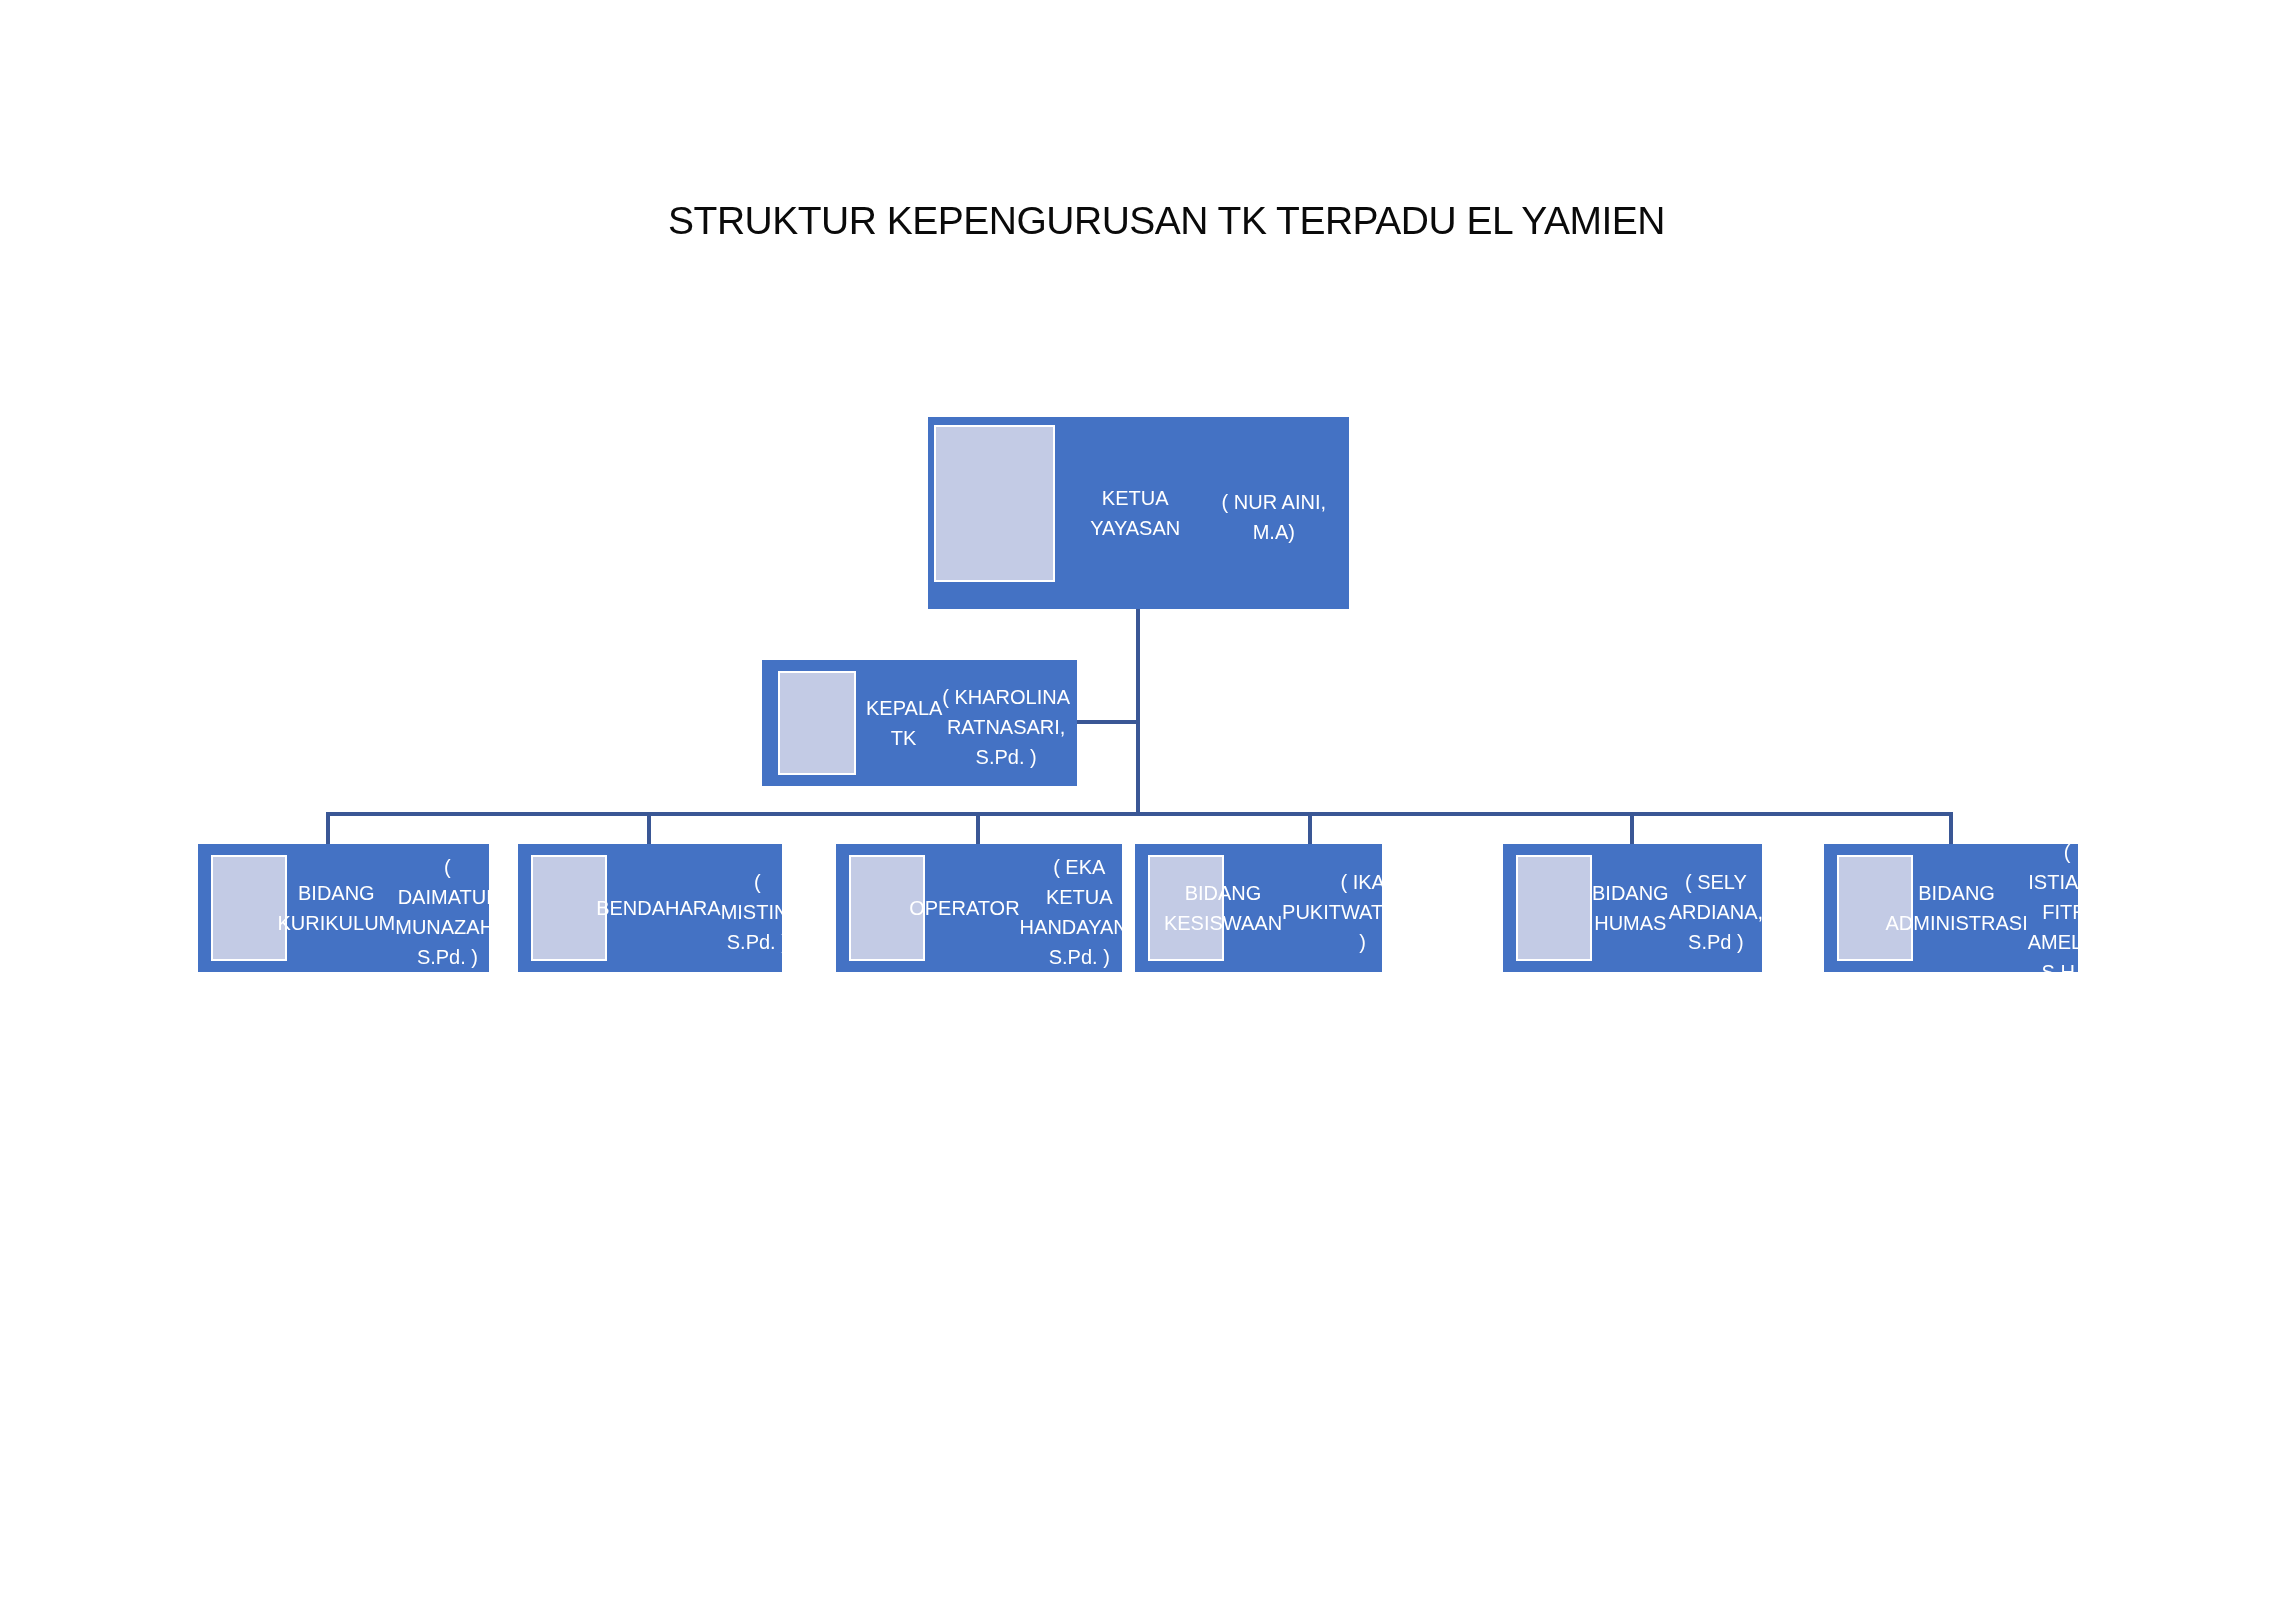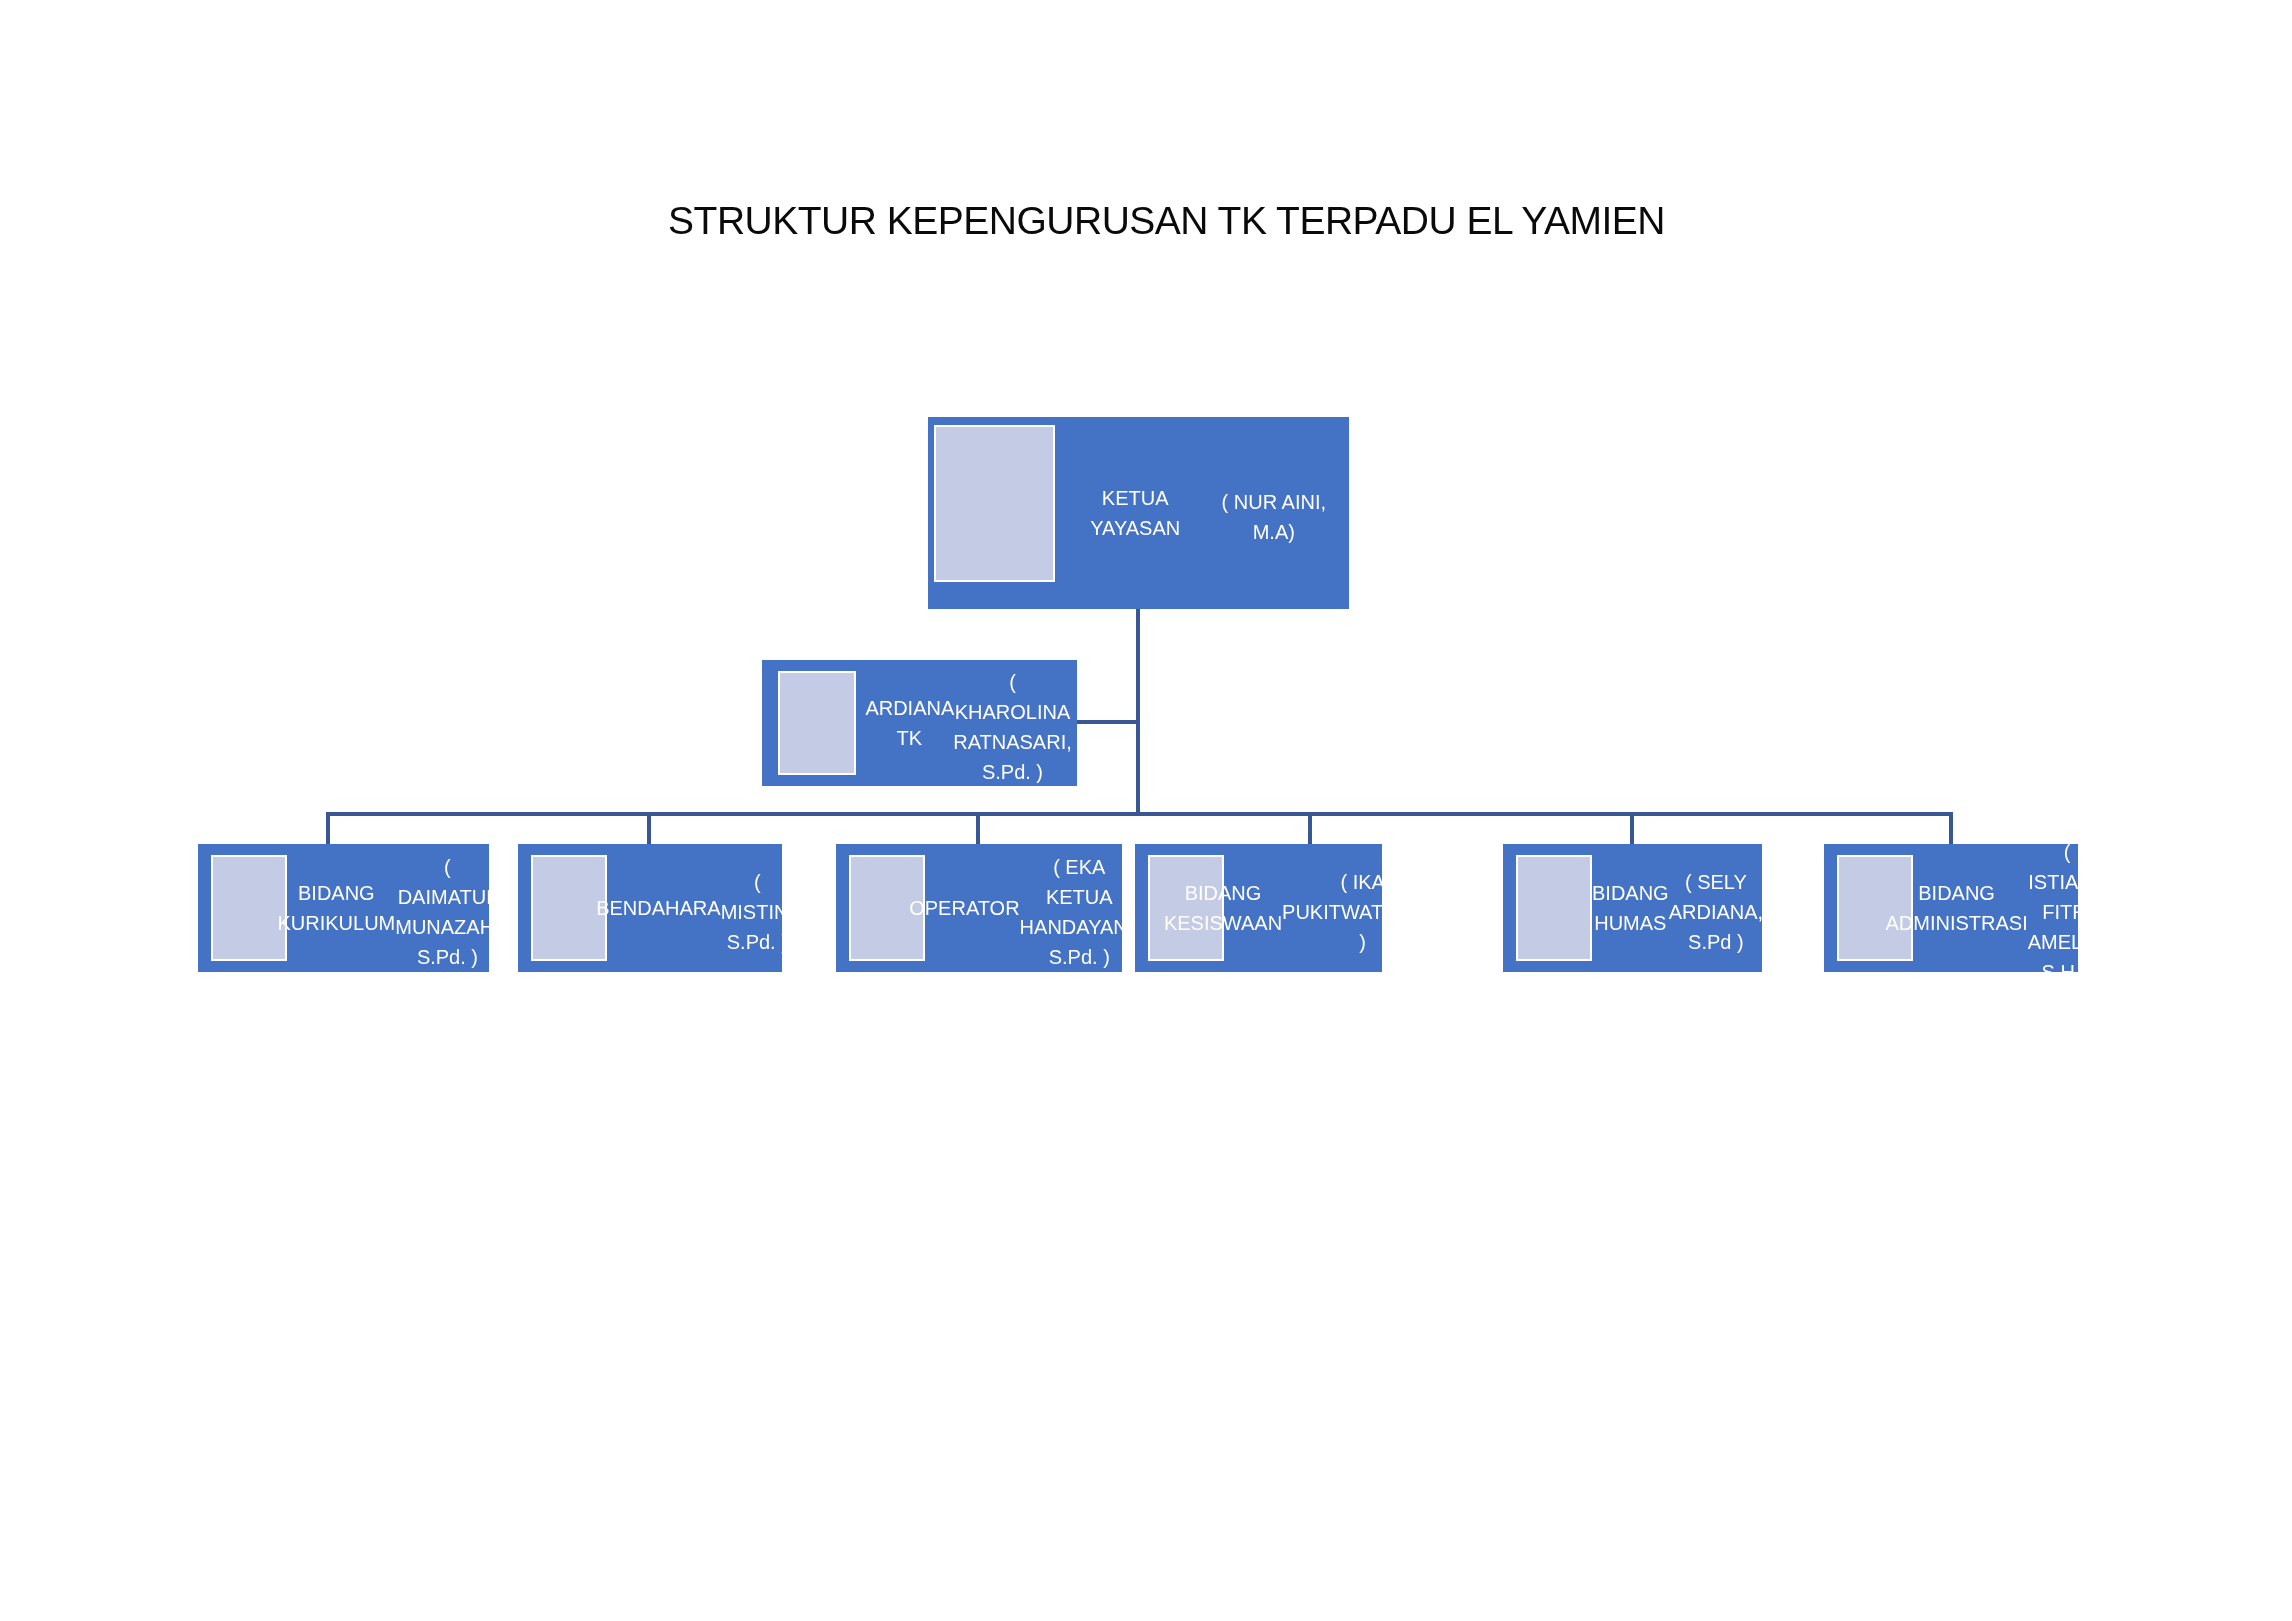--- a/index.html
+++ b/index.html
@@ -107,21 +107,21 @@
     <div class="photo"></div>
     <div class="txt">
       <div class="role">KETUA YAYASAN</div>
       <div class="name">( NUR AINI, M.A)</div>
     </div>
   </div>
 
   <div class="orgbox" id="box-kepala">
     <div class="photo"></div>
     <div class="txt">
-      <div class="role">ARDIANA TK</div>
+      <div class="role">KEPALA TK</div>
       <div class="name">( KHAROLINA RATNASARI, S.Pd. )</div>
     </div>
   </div>
 
   <div class="orgbox dept" id="dept-0">
     <div class="photo"></div>
     <div class="txt">
       <div class="role">BIDANG KURIKULUM</div>
       <div class="name">( DAIMATUL MUNAZAH, S.Pd. )</div>
     </div>

